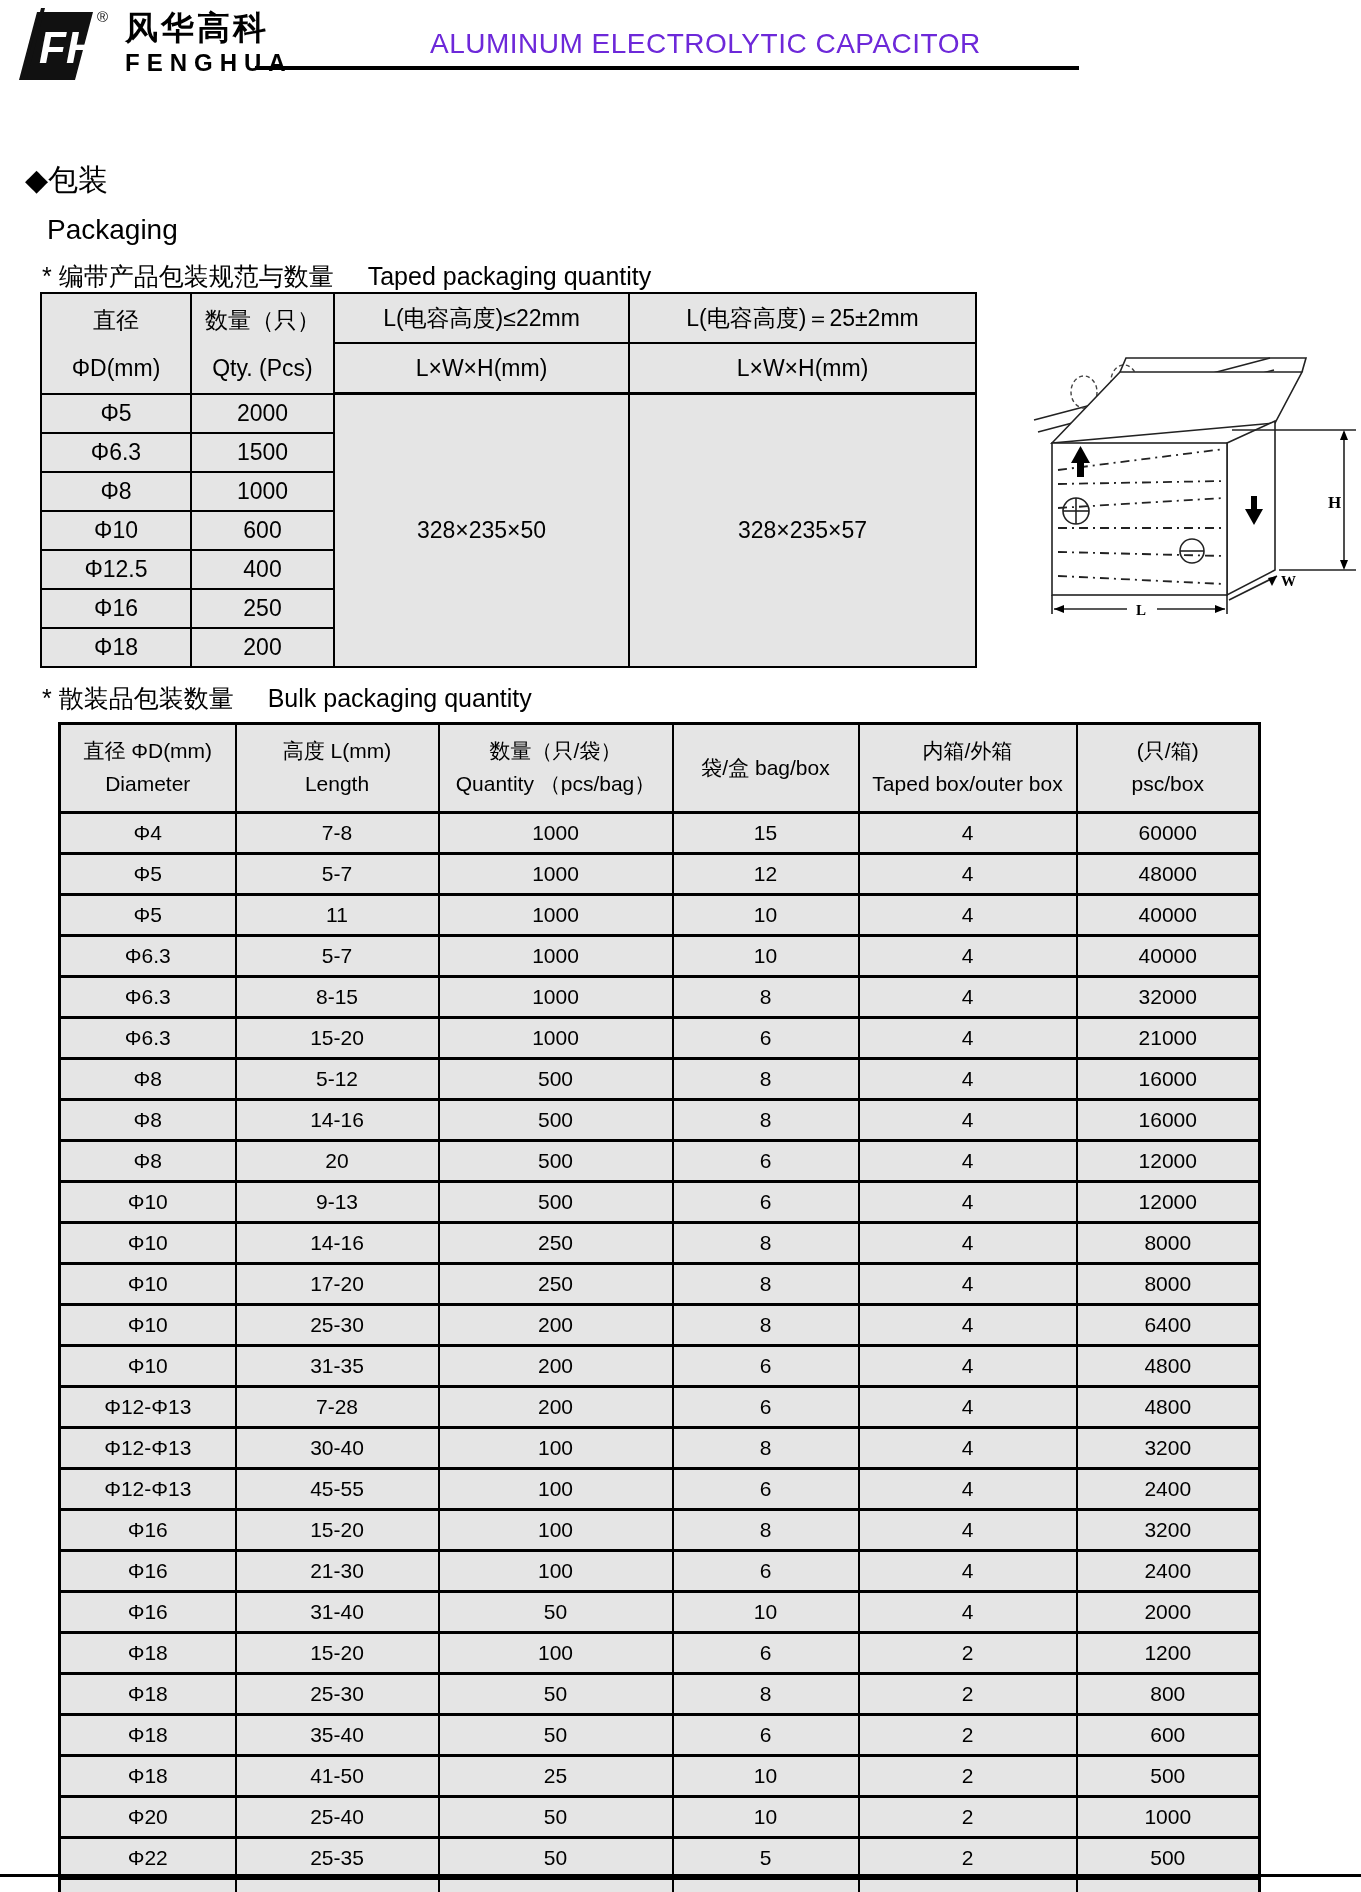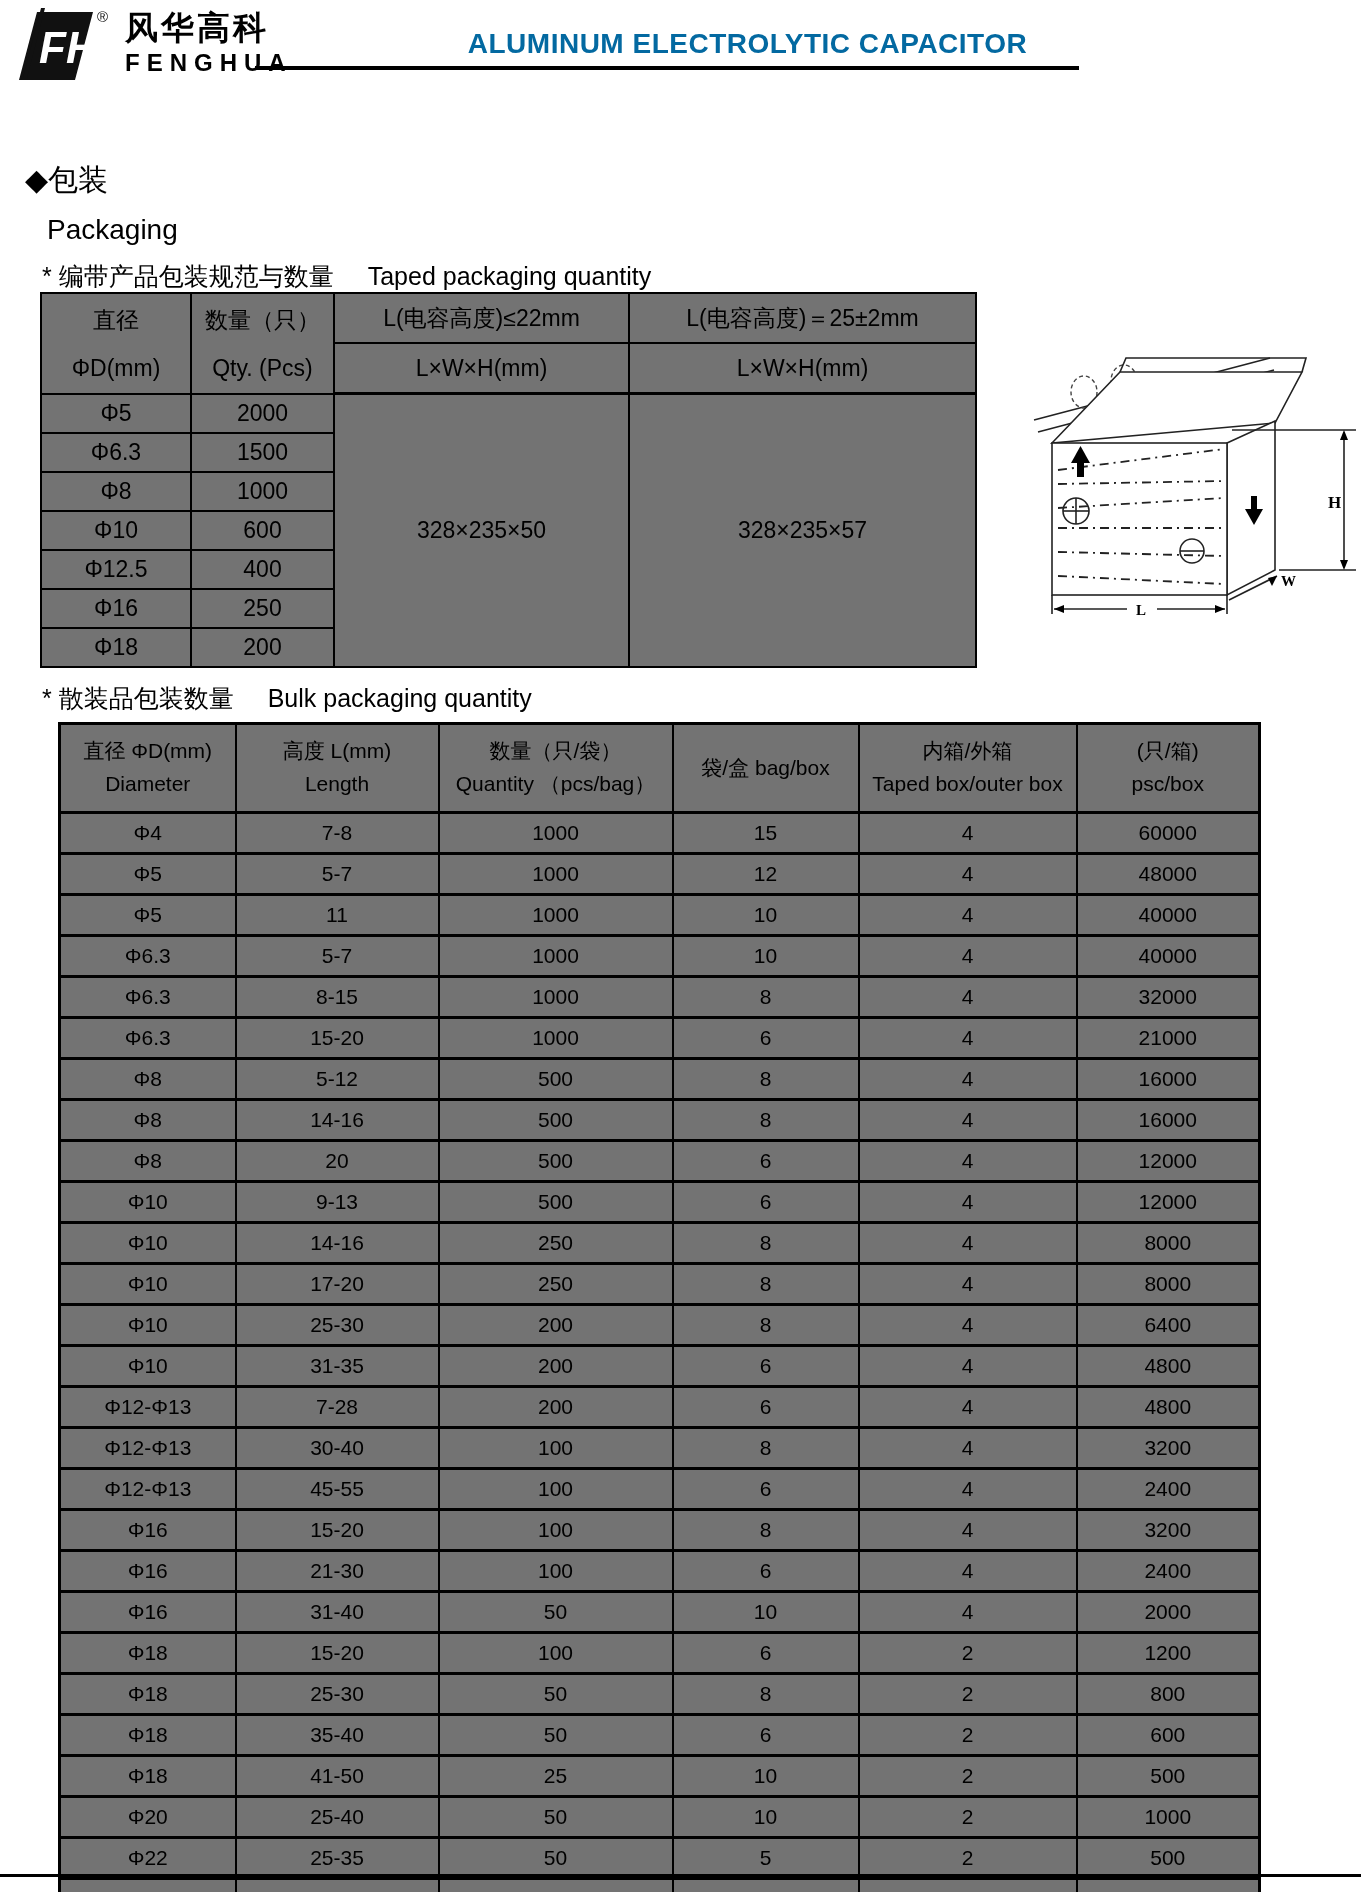--- a/index.html
+++ b/index.html
@@ -5,34 +5,34 @@
   html,body{margin:0;padding:0;background:#fff;}
   body{font-family:"Liberation Sans","DejaVu Sans",sans-serif;color:#000;}
   .page{position:relative;width:1361px;height:1892px;background:#fff;overflow:hidden;}
 
   
   .logo-area{position:absolute;left:15px;top:8px;display:flex;align-items:flex-start;}
   .logo-mark{width:100px;height:86px;}
   .brand-text{margin-left:10px;margin-top:6px;line-height:1;}
   .brand-cn{font-size:33px;font-weight:700;letter-spacing:3px;font-family:Liberation Mono, monospace;}
   .brand-en{font-size:24px;font-weight:700;letter-spacing:7px;margin-top:4px;}
-  .doc-title{position:absolute;left:430px;top:28px;width:635px;text-align:center;
-             font-size:28px;font-weight:700;letter-spacing:.5px;color:#0369a1;}
+  .doc-title{position:absolute;left:430px;top:28px;width:635px;text-align:left;
+             font-size:28px;font-weight:400;letter-spacing:.5px;color:#6d28d9;}
   .header-rule{position:absolute;left:255px;top:66px;width:824px;height:4px;background:#000;}
 
   
   .sec-cn{position:absolute;left:25px;top:160px;font-size:30px;}
   .sec-en{position:absolute;left:47px;top:214px;font-size:28px;}
   .sub-label{position:absolute;left:42px;font-size:25px;white-space:nowrap;}
   .sub-label .en{margin-left:34px;}
   .sub1{top:260px;}
   .sub2{top:682px;}
 
   
-  table{border-collapse:collapse;table-layout:fixed;background:#737373;padding-left:17px;}
+  table{border-collapse:collapse;table-layout:fixed;background:#e5e5e5;padding-left:17px;}
   td,th{text-align:center;vertical-align:middle;font-weight:400;padding:0;overflow:hidden;}
   .taped-table{position:absolute;left:40px;top:292px;width:935px;border:2px solid #000;}
   .taped-table th,.taped-table td{border:2px solid #000;font-size:23px;}
   .taped-table thead th{height:48px;}
   .taped-table thead tr:last-child th{border-bottom-width:3px;}
   .taped-table tbody td{height:37px;}
   .two-line{display:flex;flex-direction:column;justify-content:space-around;height:96px;}
 
   
   .diagram{position:absolute;left:1032px;top:318px;}

